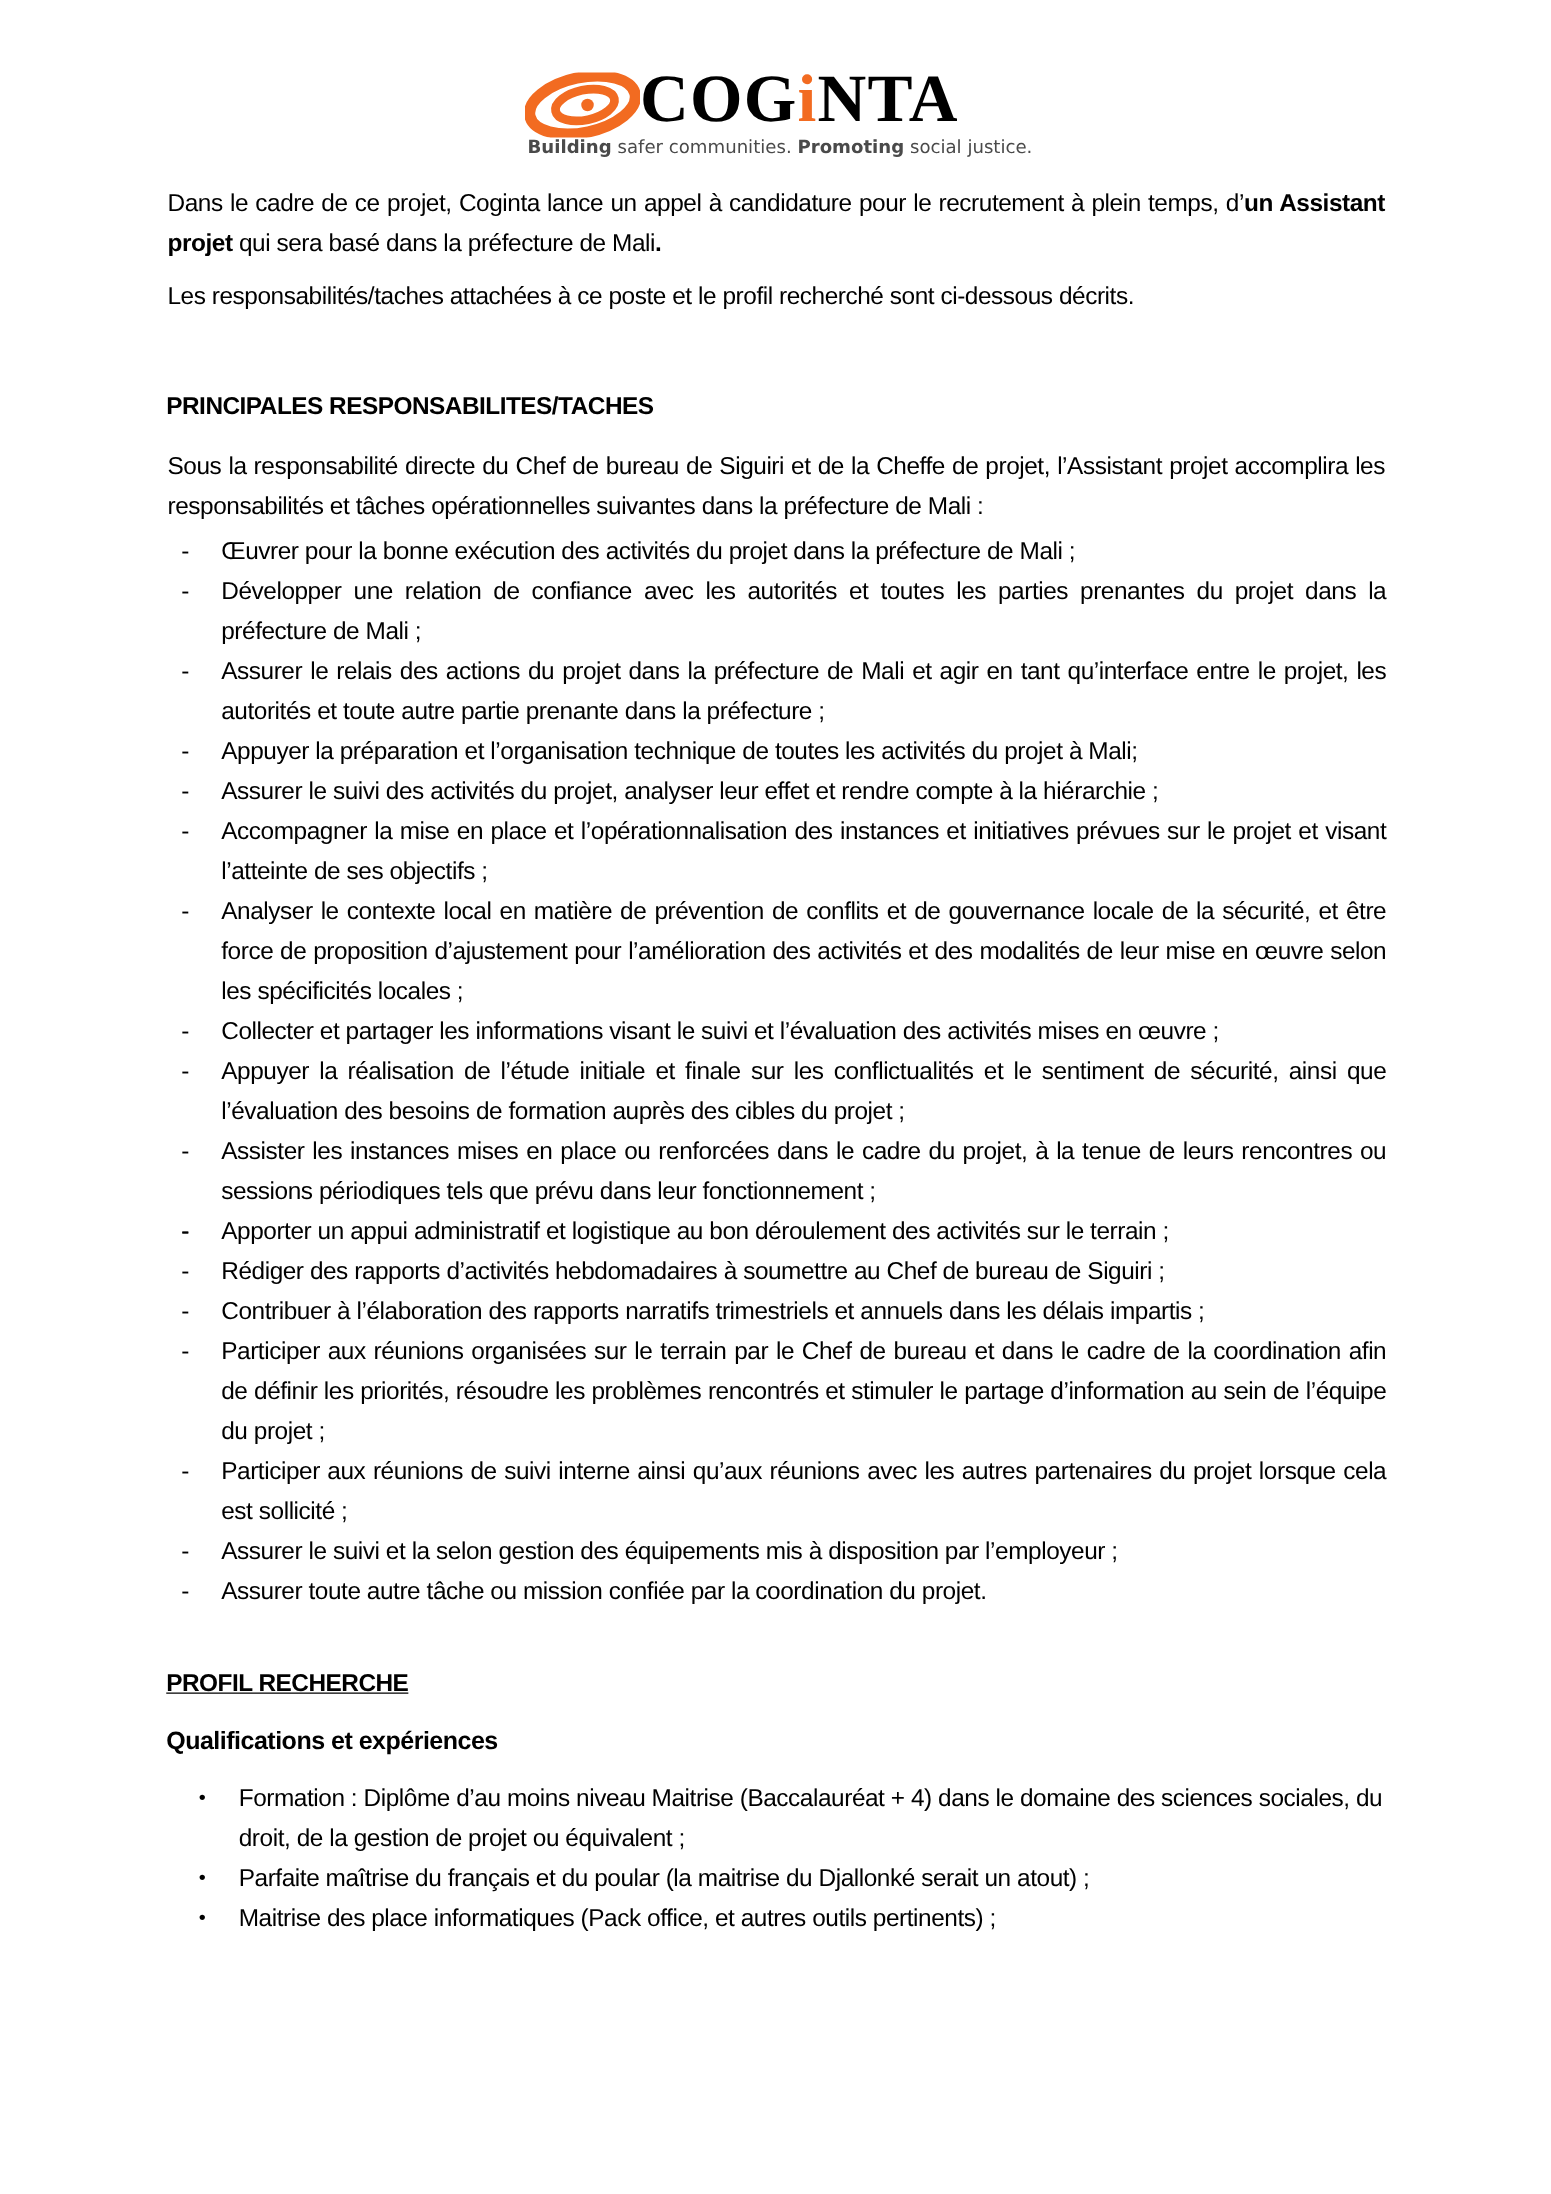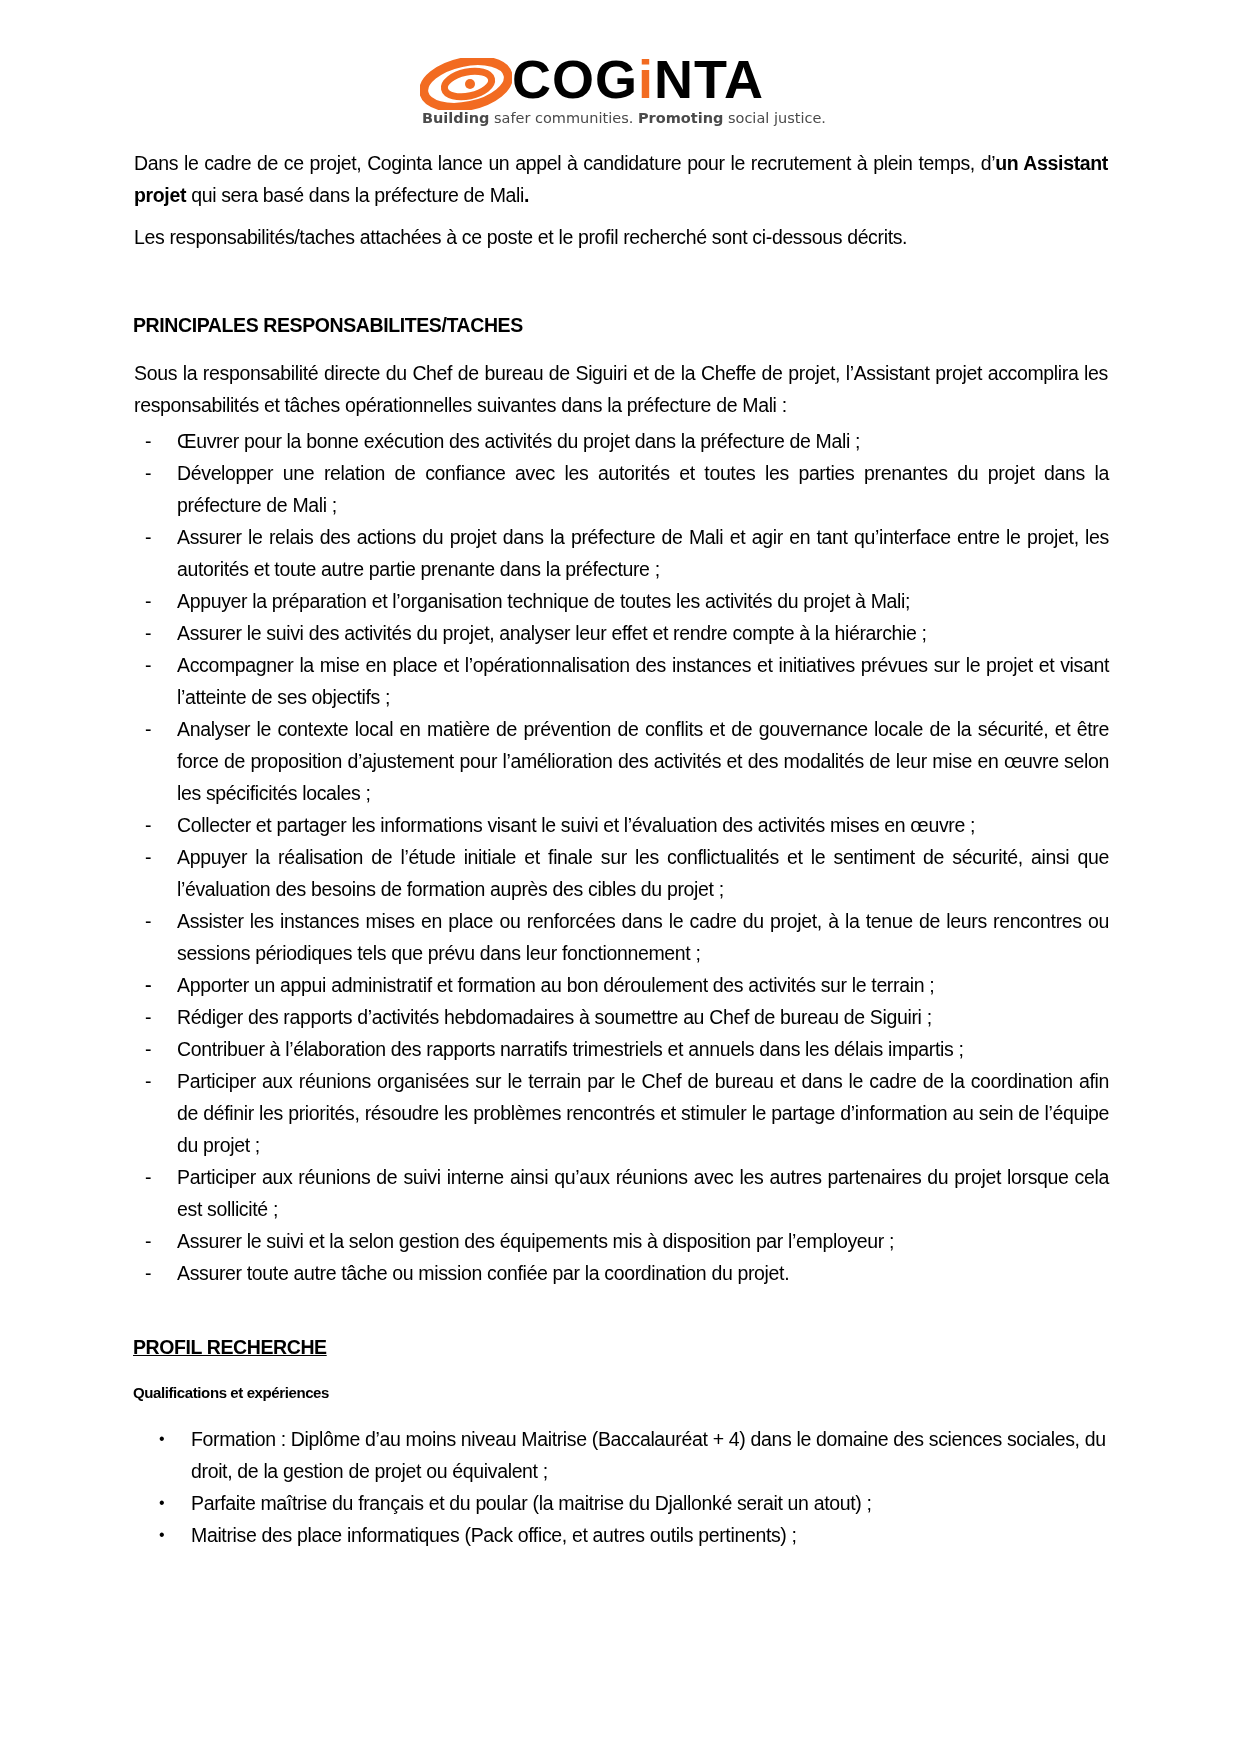--- a/index.html
+++ b/index.html
@@ -1,37 +1,37 @@
 <!DOCTYPE html>
 <html><head>
 <meta charset="utf-8">
 <style>
   html, body { margin: 0; padding: 0; background: #ffffff; }
   body { width: 1241px; height: 1755px; position: relative; overflow: hidden;
          font-family: "Liberation Sans", sans-serif; color: #000; }
   .logo { position: absolute; left: 420px; top: 56px; width: 400px; height: 80px; }
   .logo-mark { position: absolute; left: 0; top: 2px; }
-  .logo-word { position: absolute; left: 92px; top: -8px; font-family: Liberation Sans, sans-serif;
+  .logo-word { position: absolute; left: 92px; top: -8px; font-family: Liberation Serif, serif;
                font-weight: bold; font-size: 54px; letter-spacing: 1px; color: #000; }
   .logo-dot { color: #f26b21; }
   .tagline { position: absolute; left: 2px; top: 54px; font-family: "DejaVu Sans", sans-serif;
              font-size: 14.5px; color: #4a4a4a; white-space: nowrap; }
   .tagline b { font-weight: bold; }
   .content { position: absolute; left: 133px; top: 146px; width: 976px;
              font-size: 19.5px; line-height: 32px; letter-spacing: -0.35px; }
   p { margin: 1px; text-align: justify; }
   .p-gap { margin-top: 10px; }
   h2 { font-size: 19.5px; font-weight: bold; margin: 0; line-height: 32px; letter-spacing: -0.4px; }
   .h-sec1 { margin-top: 56px; }
   .after-h { margin-top: 16px; }
   ul.dash { list-style: none; margin: 4px 0 0 0; padding: 0; }
   ul.dash li { position: relative; padding-left: 44px; text-align: justify; }
   ul.dash li .mk { position: absolute; left: 12px; top: 0; }
   .h-sec2 { margin-top: 42px; text-decoration: underline; }
-  h3 { font-size: 15px; font-weight: bold; margin: 14px 0 0 0; line-height: 32px; letter-spacing: -0.4px; }
+  h3 { font-size: 20px; font-weight: bold; margin: 14px 0 0 0; line-height: 32px; letter-spacing: -0.4px; }
   ul.bullet { list-style: none; margin: 14px 0 0 0; padding: 0; }
   ul.bullet li { position: relative; padding-left: 58px; }
   ul.bullet li .mk { position: absolute; left: 26px; top: 0; font-size: 16px; }
 </style>
 </head>
 <body>
 
 <div class="logo">
   <svg class="logo-mark" width="92" height="52" viewBox="0 0 92 52">
     <ellipse cx="46" cy="26" rx="43" ry="22" fill="none" stroke="#f26b21" stroke-width="9" transform="rotate(-12 46 26)"></ellipse>
@@ -53,21 +53,21 @@
       <li><span class="mk">-</span><span>Développer une relation de confiance avec les autorités et toutes les parties prenantes du projet dans la préfecture de Mali ;</span></li>
       <li><span class="mk">-</span><span>Assurer le relais des actions du projet dans la préfecture de Mali et agir en tant qu’interface entre le projet, les autorités et toute autre partie prenante dans la préfecture ;</span></li>
       <li><span class="mk">-</span><span>Appuyer la préparation et l’organisation technique de toutes les activités du projet à Mali;</span></li>
       <li><span class="mk">-</span><span>Assurer le suivi des activités du projet, analyser leur effet et rendre compte à la hiérarchie ;</span></li>
       <li><span class="mk">-</span><span>Accompagner la mise en place et l’opérationnalisation des instances et initiatives prévues sur le projet et visant l’atteinte de ses objectifs ;</span></li>
       <li><span class="mk">-</span><span>Analyser le contexte local en matière de prévention de conflits et de gouvernance locale de la sécurité, et être force de proposition d’ajustement pour l’amélioration des activités et des modalités de leur mise en œuvre selon les spécificités locales ;</span></li>
       <li><span class="mk">-</span><span>Collecter et partager les informations visant le suivi et l’évaluation des activités mises en œuvre ;</span></li>
       <li><span class="mk">-</span><span>Appuyer la réalisation de l’étude initiale et finale sur les conflictualités et le sentiment de sécurité, ainsi que l’évaluation des besoins de formation auprès des cibles du projet ;</span></li>
       <li><span class="mk">-</span><span>Assister les instances mises en place ou renforcées dans le cadre du projet, à la tenue de leurs rencontres ou sessions périodiques tels que prévu dans leur fonctionnement ;</span></li>
       <li><span class="mk">-</span></li>
-      <li><span class="mk">-</span><span>Apporter un appui administratif et formation au bon déroulement des activités sur le terrain ;</span></li>
+      <li><span class="mk">-</span><span>Apporter un appui administratif et logistique au bon déroulement des activités sur le terrain ;</span></li>
       <li><span class="mk">-</span><span>Rédiger des rapports d’activités hebdomadaires à soumettre au Chef de bureau de Siguiri ;</span></li>
       <li><span class="mk">-</span><span>Contribuer à l’élaboration des rapports narratifs trimestriels et annuels dans les délais impartis ;</span></li>
       <li><span class="mk">-</span><span>Participer aux réunions organisées sur le terrain par le Chef de bureau et dans le cadre de la coordination afin de définir les priorités, résoudre les problèmes rencontrés et stimuler le partage d’information au sein de l’équipe du projet ;</span></li>
       <li><span class="mk">-</span><span>Participer aux réunions de suivi interne ainsi qu’aux réunions avec les autres partenaires du projet lorsque cela est sollicité ;</span></li>
       <li><span class="mk">-</span><span>Assurer le suivi et la selon gestion des équipements mis à disposition par l’employeur ;</span></li>
       <li><span class="mk">-</span><span>Assurer toute autre tâche ou mission confiée par la coordination du projet.</span></li>
     </ul>
 
   <h2 class="h-sec2">PROFIL RECHERCHE</h2>
   <h3>Qualifications et expériences</h3>

